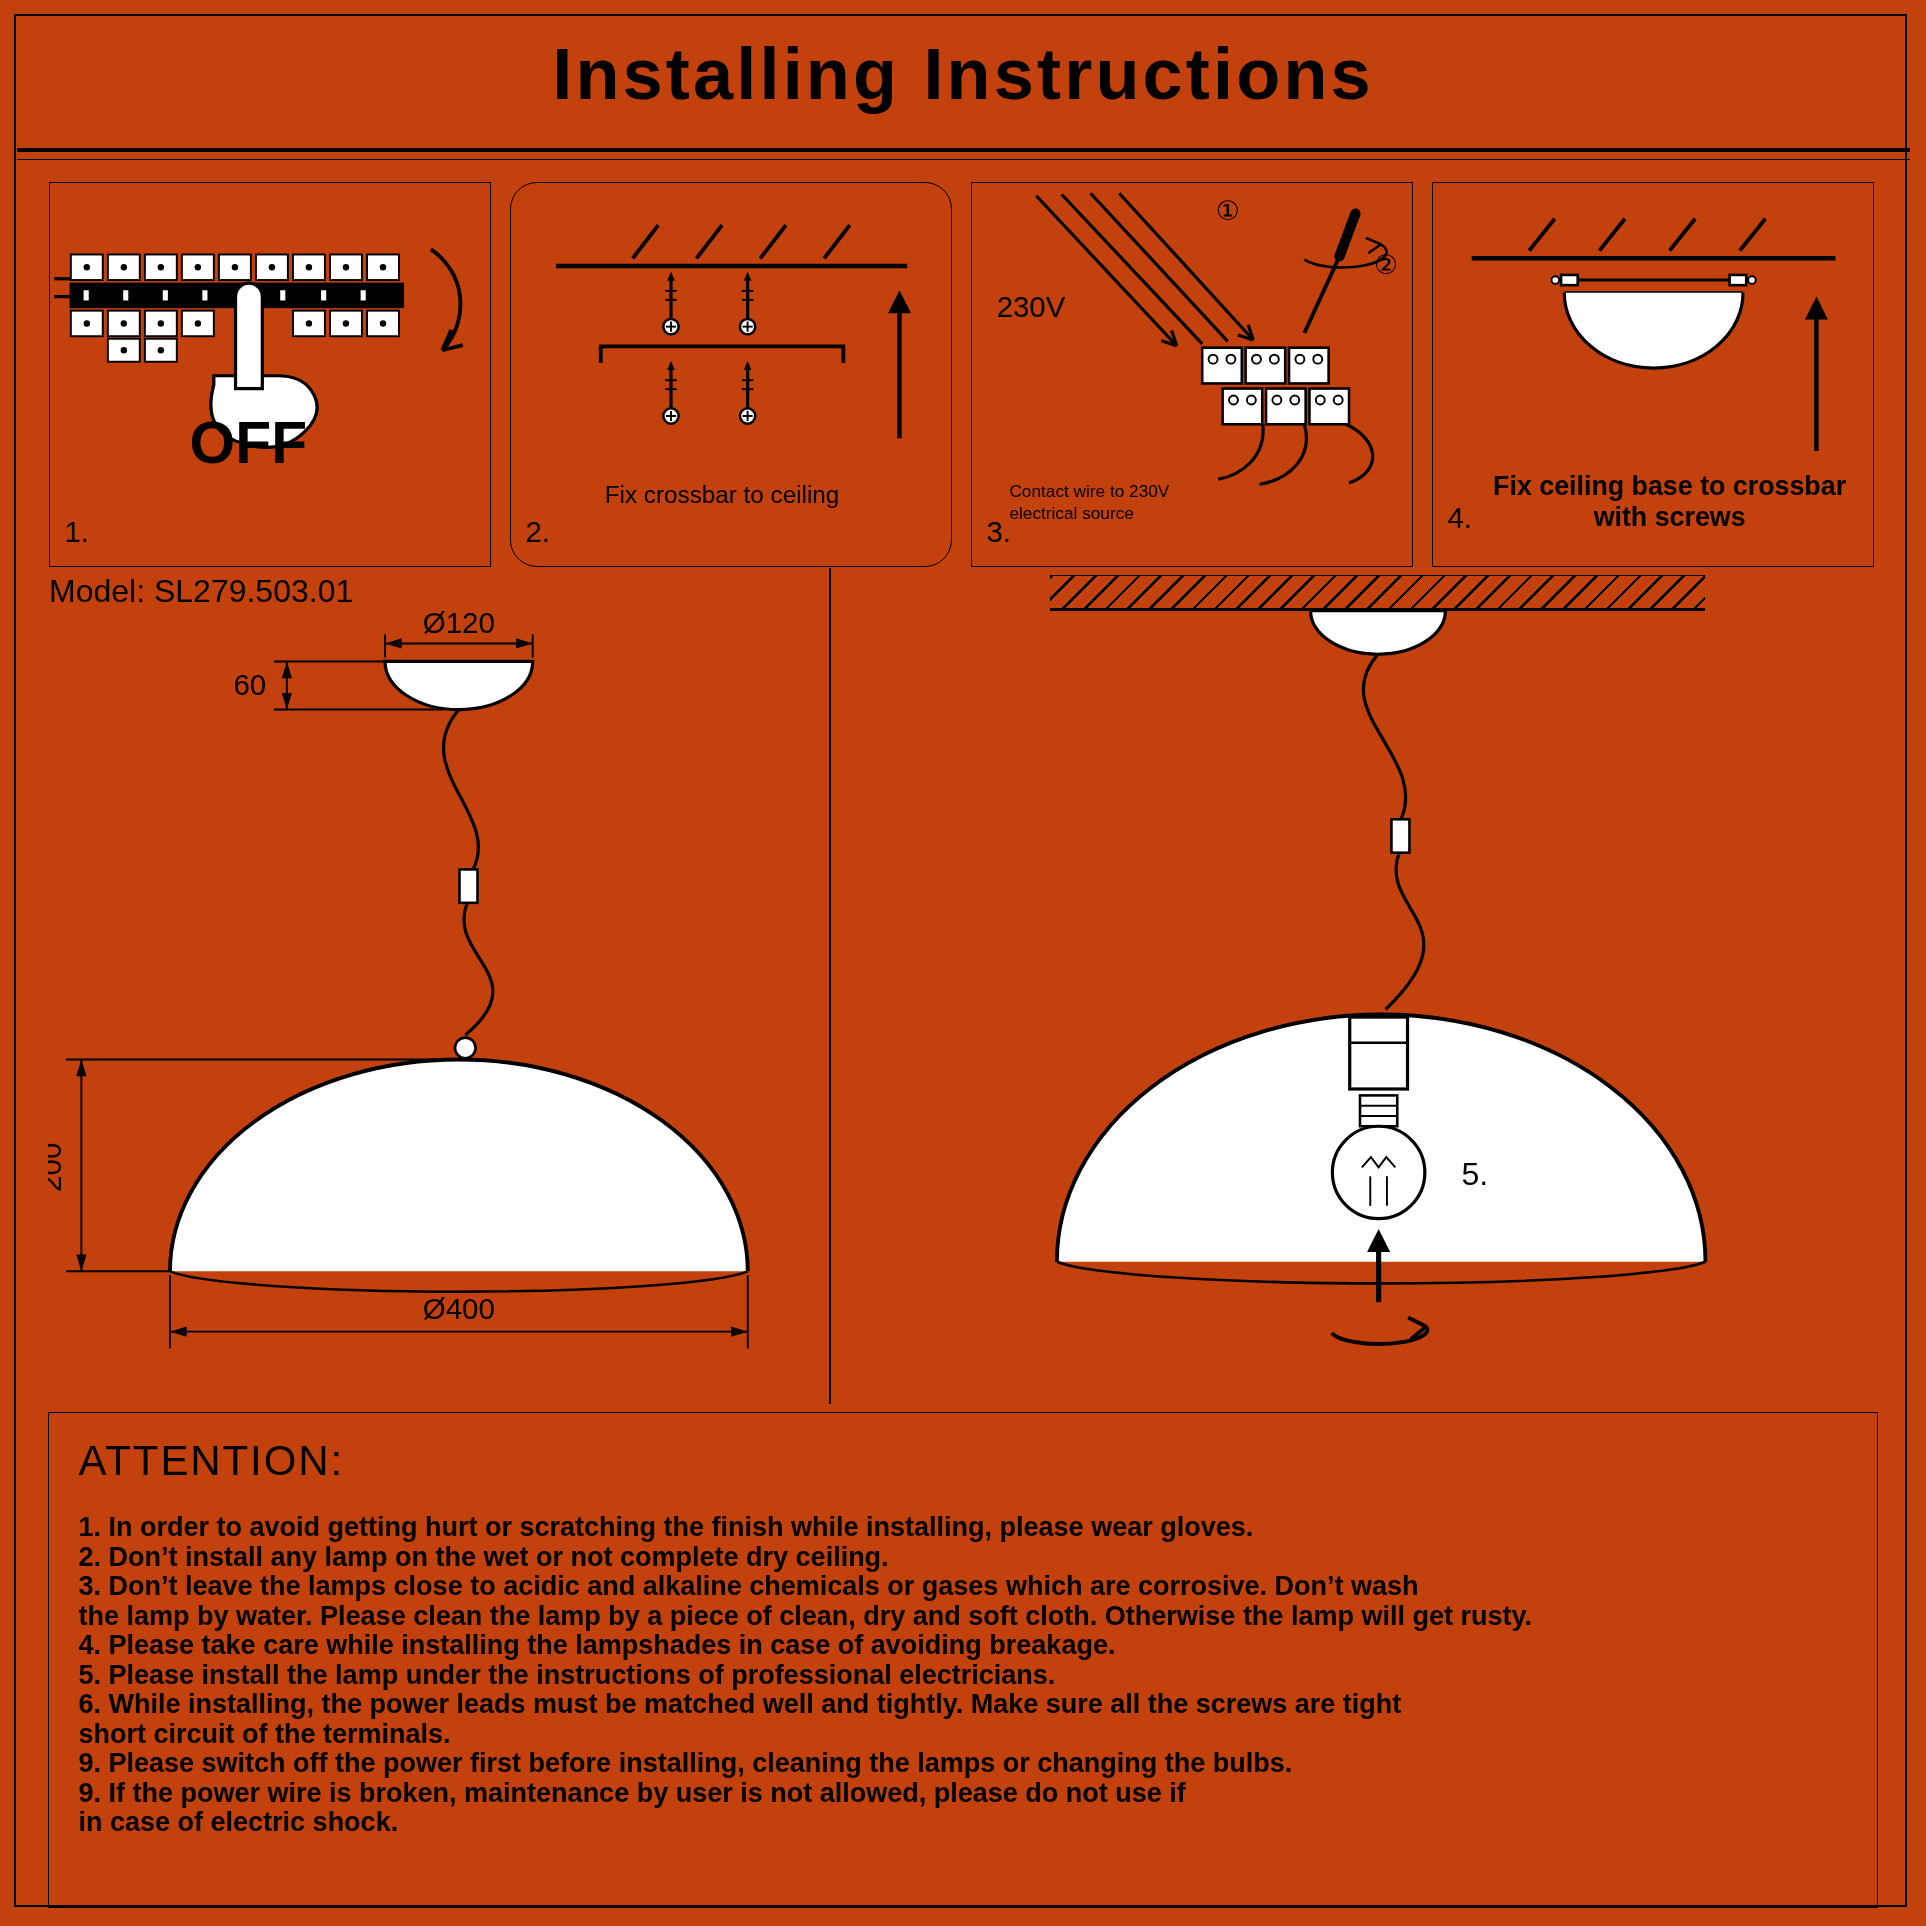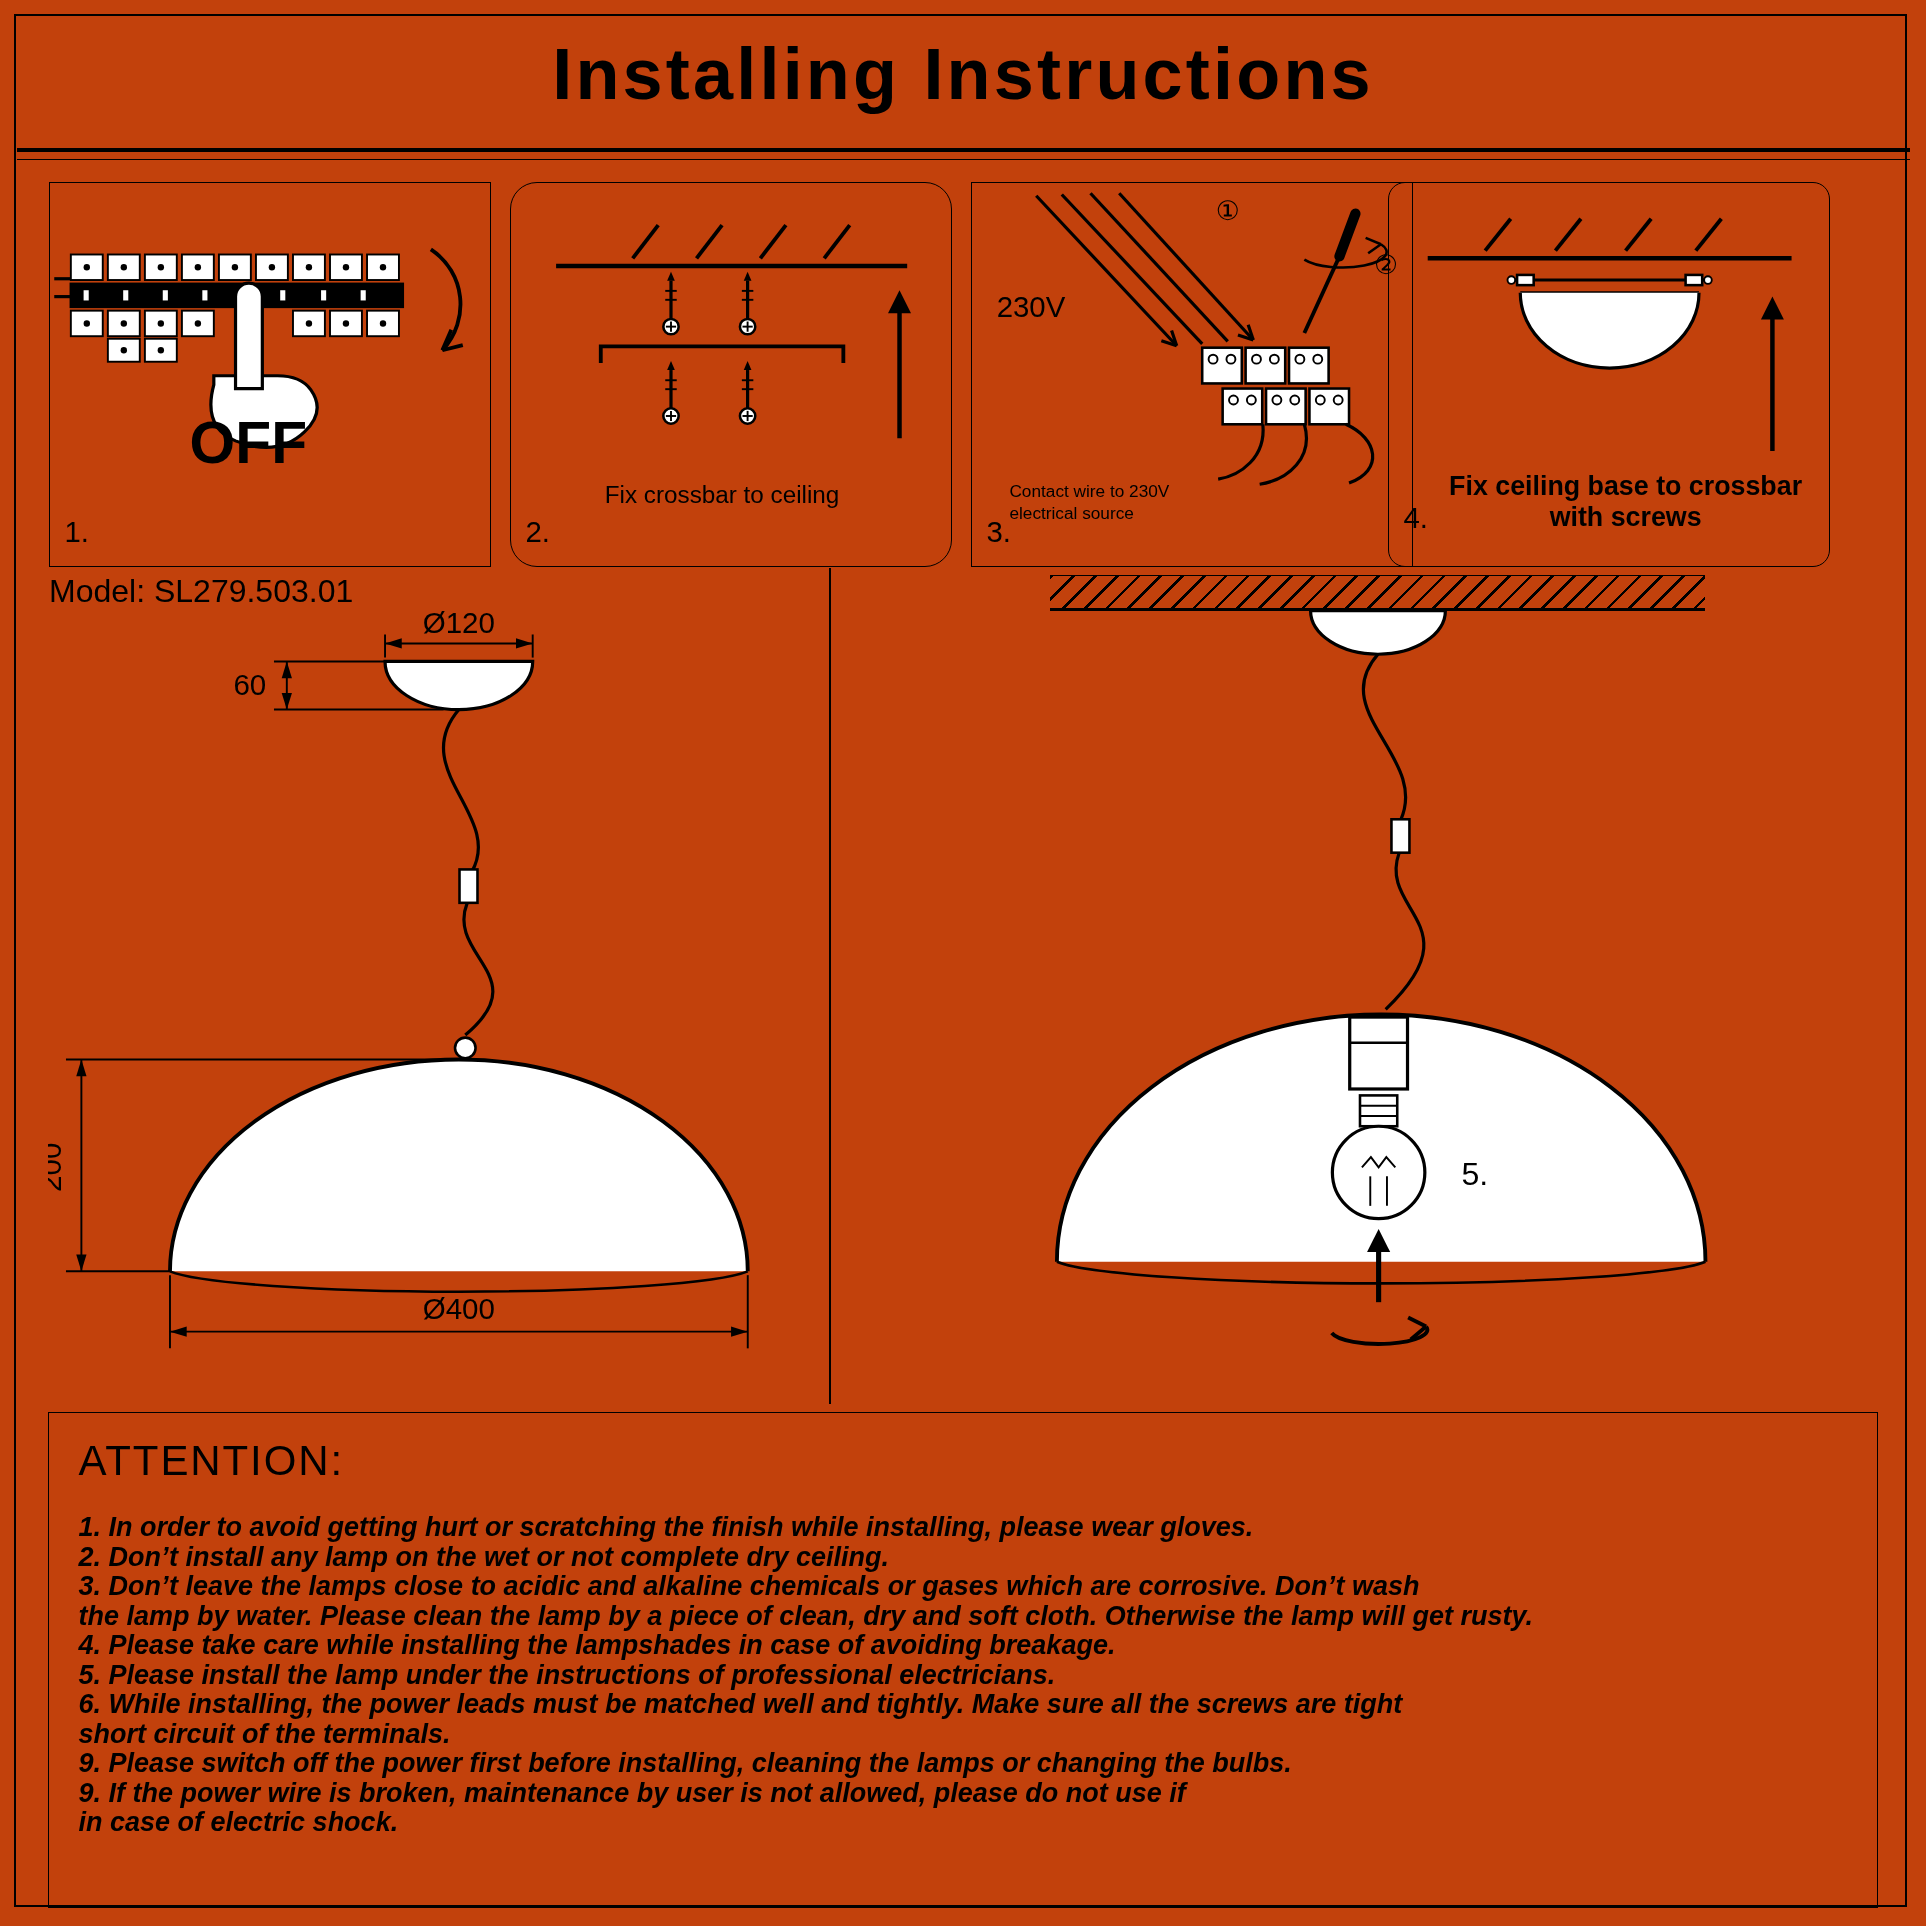--- a/index.html
+++ b/index.html
@@ -7,39 +7,39 @@
           font-family:"Liberation Sans", sans-serif; color:#000; overflow:hidden; }
   .frame { position:absolute; left:14px; top:14px; width:1893px; height:1893px;
            border:2.6px solid #000; box-sizing:border-box; }
   .title { position:absolute; top:33px; left:0; width:100%; text-align:center;
            font-size:72px; font-weight:bold; letter-spacing:3.2px; }
   .sep1 { position:absolute; left:16.7px; width:1893px; top:148px; height:3.9px; background:#000; }
   .sep2 { position:absolute; left:16.7px; width:1893px; top:159px; height:1.3px; background:#000; }
 
   .panel { position:absolute; top:182px; width:442px; height:385px;
            border:1.9px solid #000; box-sizing:border-box; }
-  #p1 { left:49px; } #p2 { left:510px;border-radius:27px; } #p3 { left:971px; } #p4 { left:1388px;border-radius:17px; }
+  #p1 { left:49px; } #p2 { left:510px;border-radius:27px; } #p3 { left:971px; } #p4 { left:1432px; }
   .panel svg { position:absolute; left:0; top:0; width:100%; height:100%; }
 
   .model { position:absolute; left:49px; top:573px; font-size:32px; }
 
   .divider { position:absolute; left:829px; top:568px; width:1.9px; height:836px; background:#000; }
 
   .left-diagram  { position:absolute; left:48px;  top:610px; width:780px; height:793px; }
   .right-diagram { position:absolute; left:832px; top:565px; width:1047px; height:838px; }
   .left-diagram svg, .right-diagram svg { position:absolute; left:0; top:0; width:100%; height:100%; }
   .hatch { position:absolute; left:218px; top:10.3px; width:655px; height:32px;
            background:repeating-linear-gradient(135deg, #000 0 2.6px, transparent 2.6px 15.4px);
            border-top:1.9px solid #000; border-bottom:3.2px solid #000; box-sizing:content-box; }
 
   .attention { position:absolute; left:48px; top:1412px; width:1830px; height:496px;
                border:1.9px solid #000; box-sizing:border-box; }
   .attention-heading { margin:24.4px 0 0 29.5px; font-size:42px; letter-spacing:1.9px; }
   .attn-lines { margin:28px 0 0 29.5px; }
-  .attn-line { font-size:27px; font-weight:bold; line-height:29.5px; white-space:nowrap;font-style:italic; }
+  .attn-line { font-size:27px; font-weight:bold; line-height:29.5px; white-space:nowrap; }
 
   svg .ln { stroke:#000; fill:none; }
   svg .fw { fill:#fff; stroke:#000; }
   svg .fb { fill:#000; stroke:none; }
   svg text { fill:#000; font-family:"Liberation Sans", sans-serif; }
 </style>
 </head>
 <body>
 
 <div class="page">

